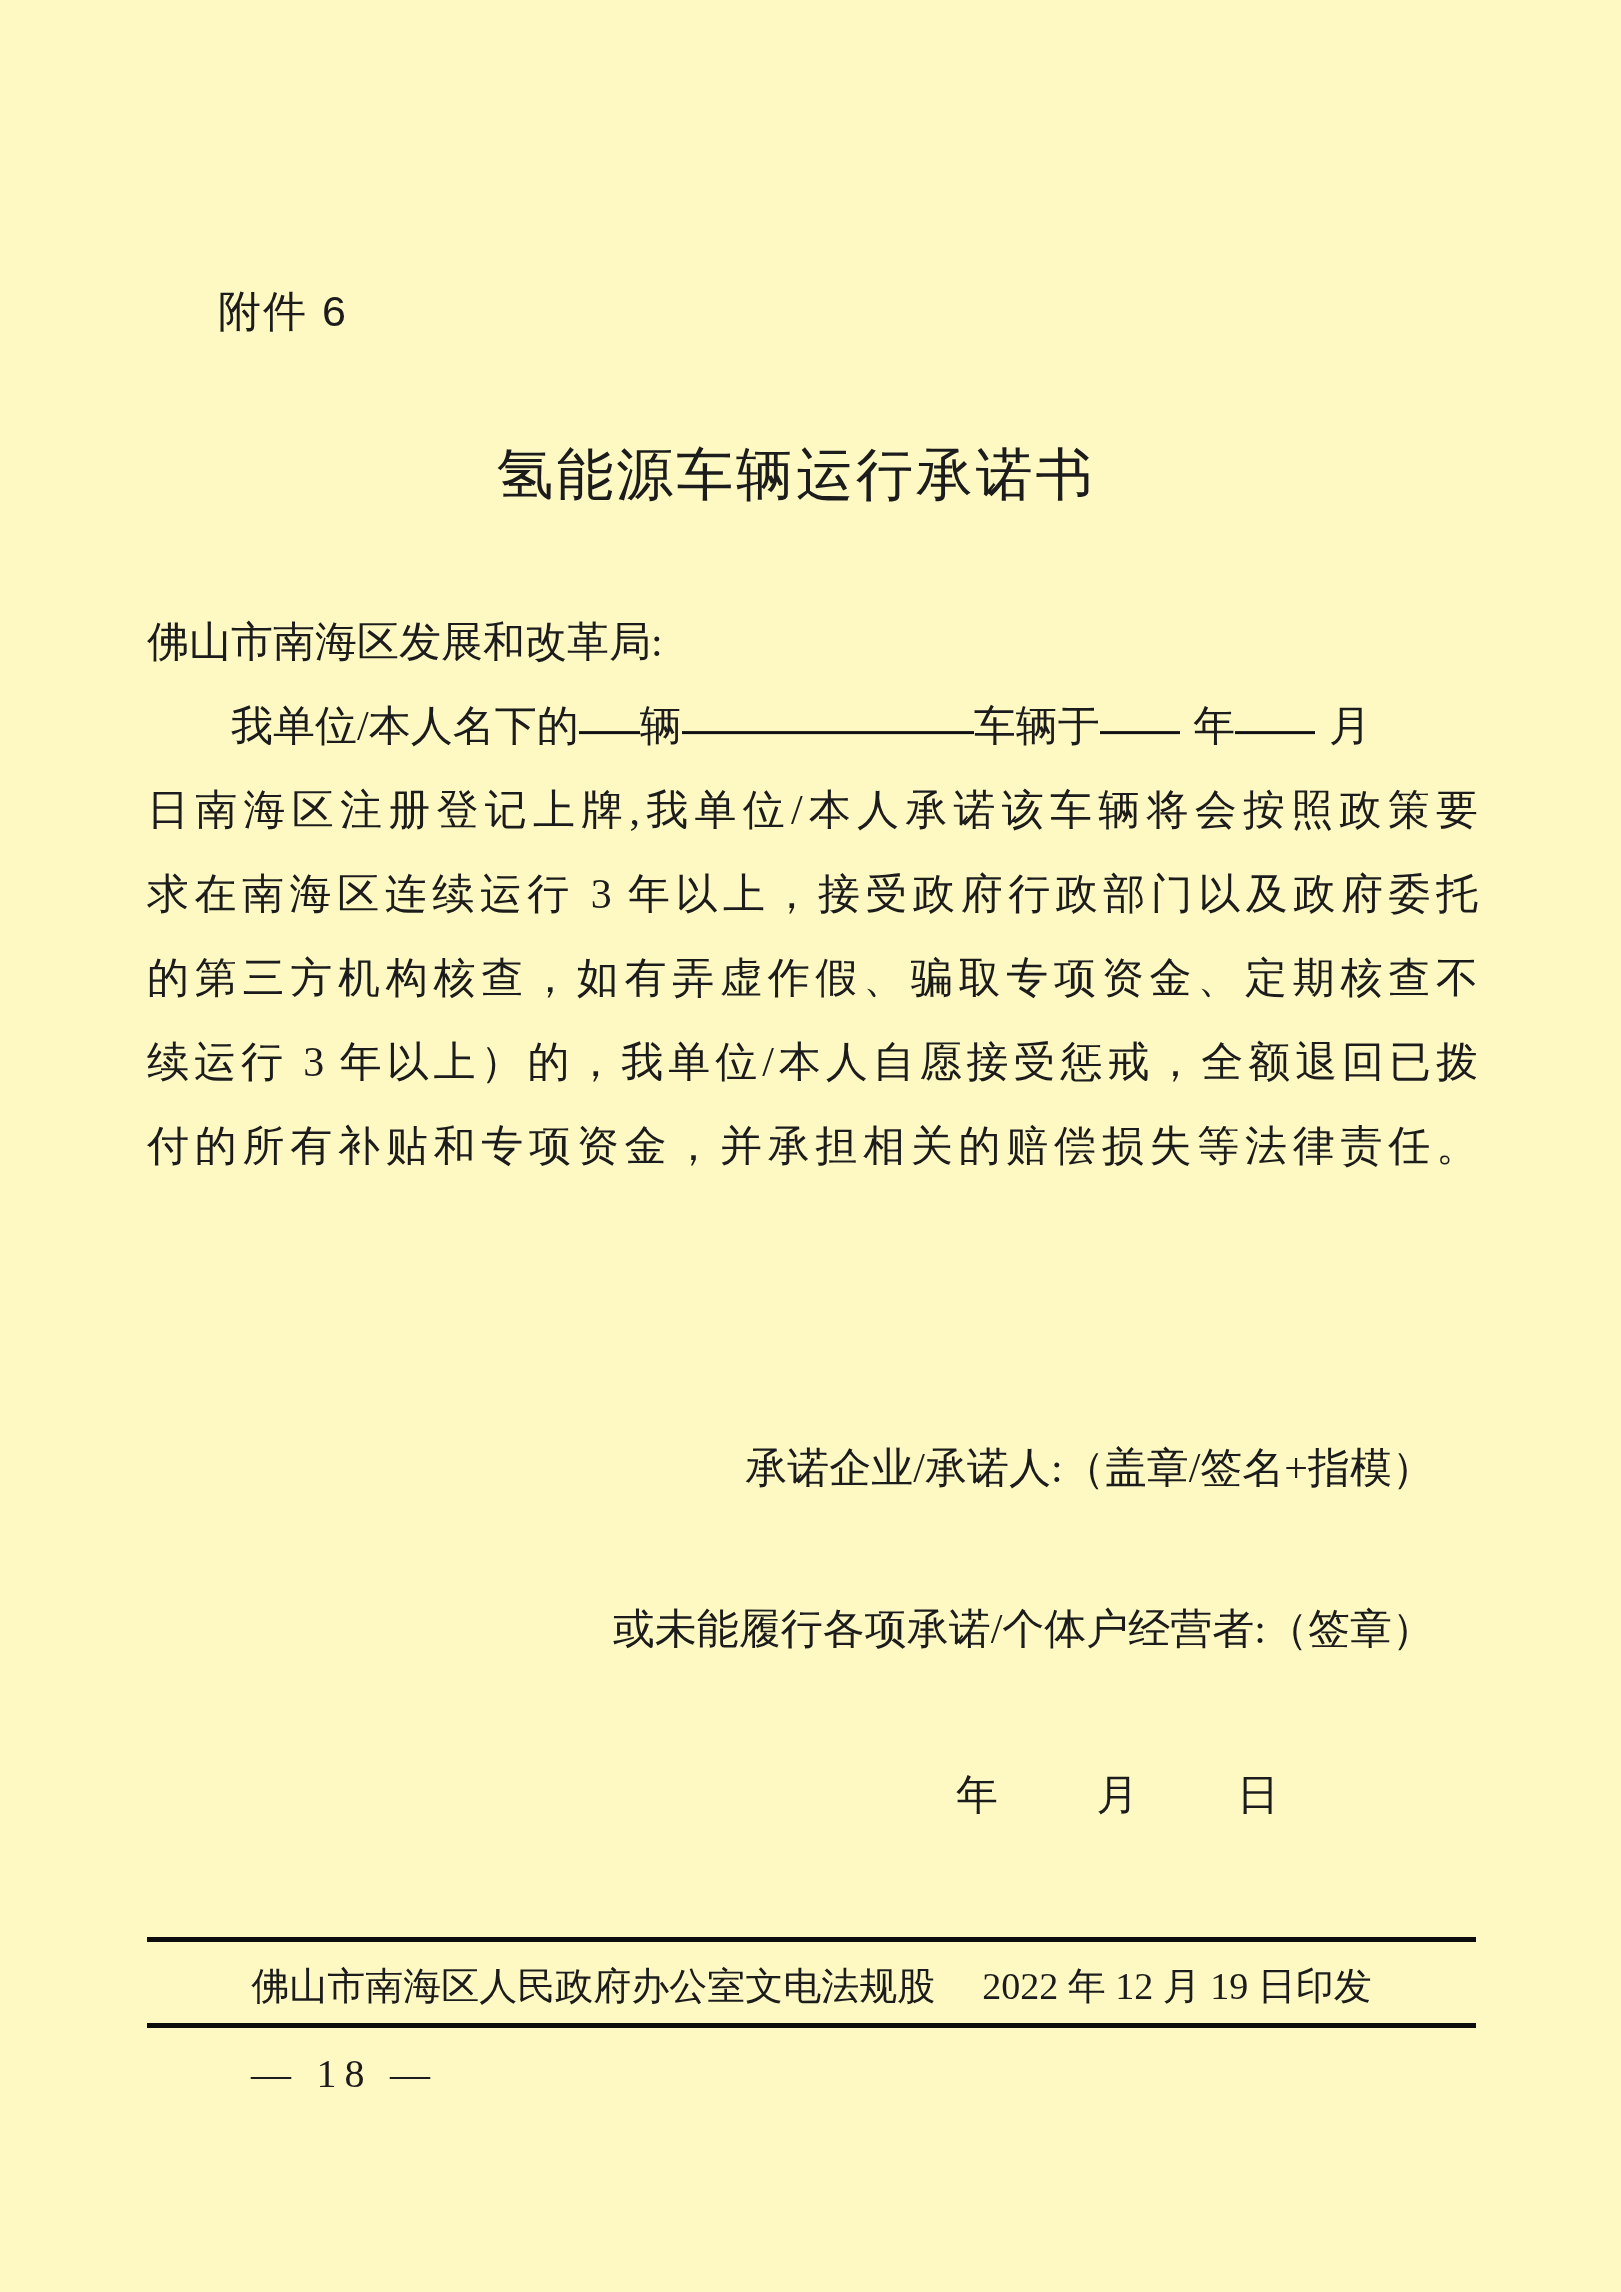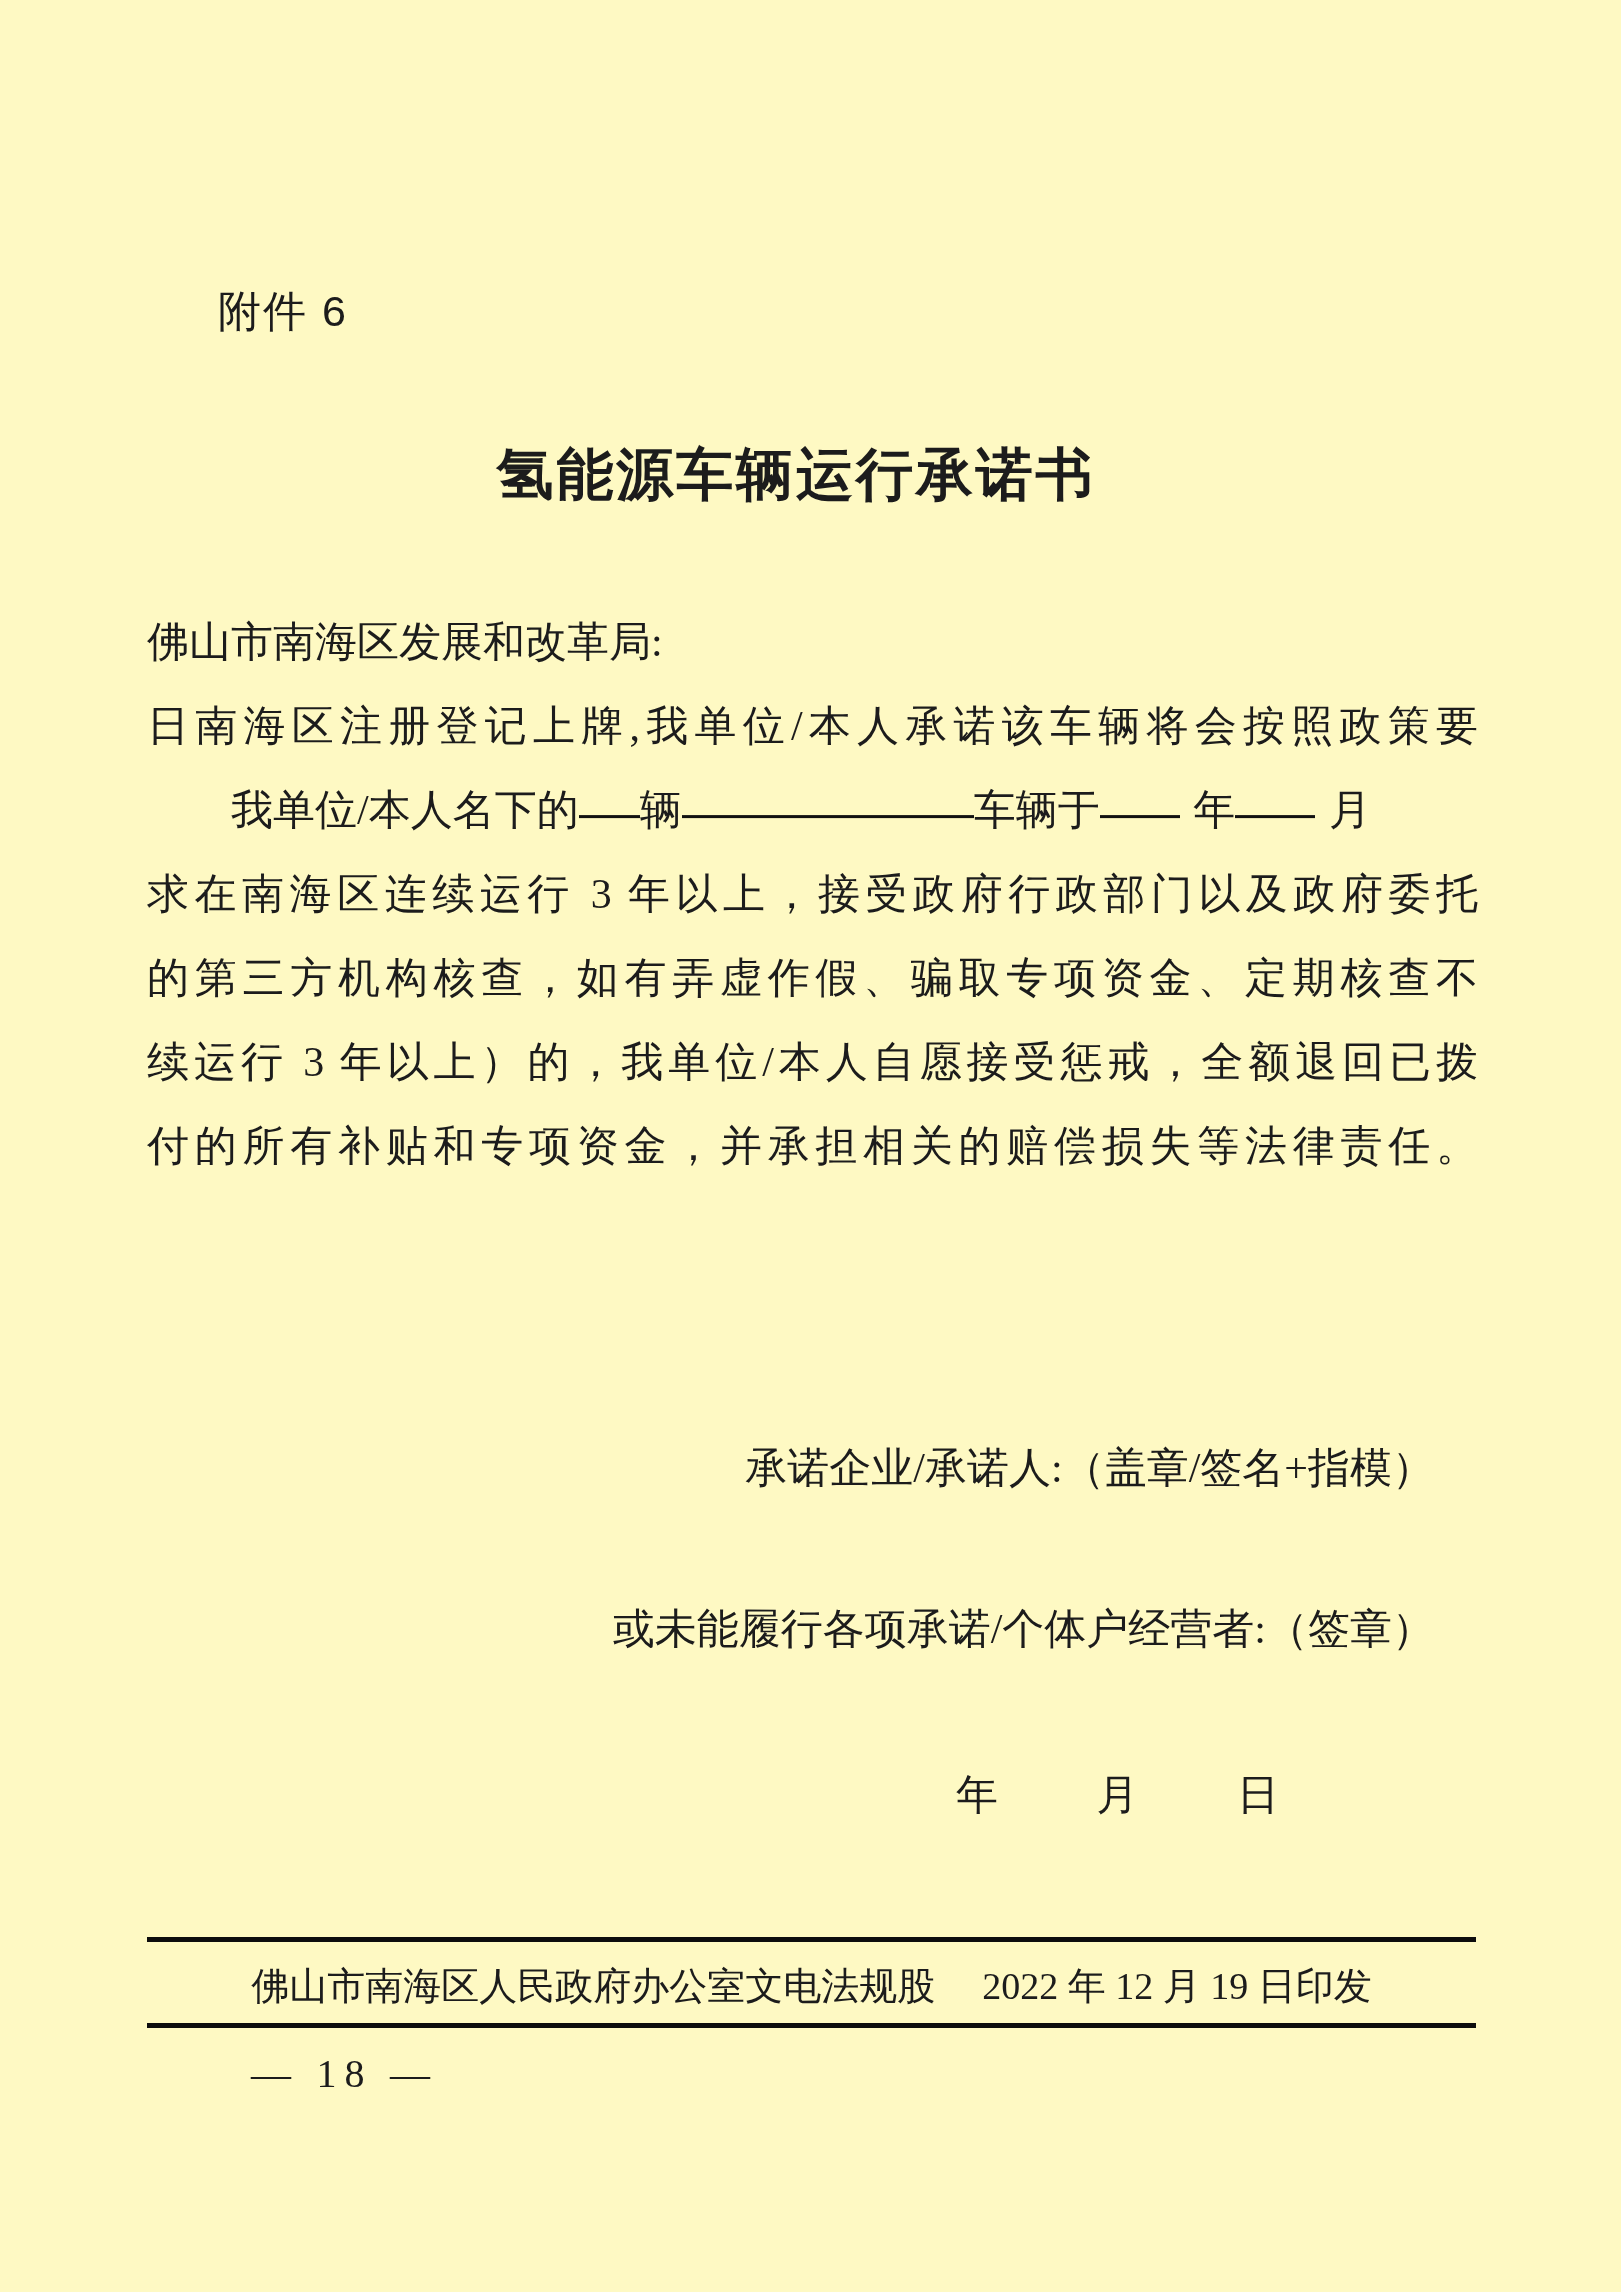--- a/index.html
+++ b/index.html
@@ -14,21 +14,21 @@
   }
   .attachment-label {
     position: absolute; left: 218px; top: 284px;
     font-size: 43px; line-height: 55px;
     font-family: "Liberation Sans", "DejaVu Sans", sans-serif;
     letter-spacing: 2px;
   }
   .doc-title {
     position: absolute; left: 0; right: 29px; top: 437px;
     text-align: center;
-    font-size: 57px; font-weight: bold;
+    font-size: 57px; font-weight: normal;
     letter-spacing: 2.9px;
     font-family: "Liberation Serif", "DejaVu Serif", serif;
   }
   .body-block {
     position: absolute; left: 147px; top: 600px;
     width: 1331px;
     font-size: 42px;
   }
   .body-line {
     height: 84px; line-height: 84px;
@@ -84,25 +84,25 @@
 <div id="page">
 
   <div class="attachment-label">附件 6</div>
 
   <div class="doc-title">氢能源车辆运行承诺书</div>
 
   <div class="body-block">
 
     <div class="body-line left">佛山市南海区发展和改革局:</div>
 
-    <div class="body-line">日南海区注册登记上牌,我单位/本人承诺该车辆将会按照政策要</div>
-
     <div class="body-line left fillin-line">
       <span>我单位/本人名下的</span><span class="blank w-count"></span><span>辆</span><span class="blank w-model"></span><span>车辆于</span><span class="blank w-date"></span><span>年</span><span class="blank w-date"></span><span>月</span>
     </div>
+
+    <div class="body-line">日南海区注册登记上牌,我单位/本人承诺该车辆将会按照政策要</div>
     <div class="body-line">求在南海区连续运行 3 年以上，接受政府行政部门以及政府委托</div>
     <div class="body-line">的第三方机构核查，如有弄虚作假、骗取专项资金、定期核查不</div>
     <div class="body-line">续运行 3 年以上）的，我单位/本人自愿接受惩戒，全额退回已拨</div>
     <div class="body-line">付的所有补贴和专项资金，并承担相关的赔偿损失等法律责任。</div>
   </div>
 
   <div class="sig-row sig-row-1">
     <span>承诺企业/承诺人:</span>
     <span>（盖章/签名+指模）</span>
   </div>

